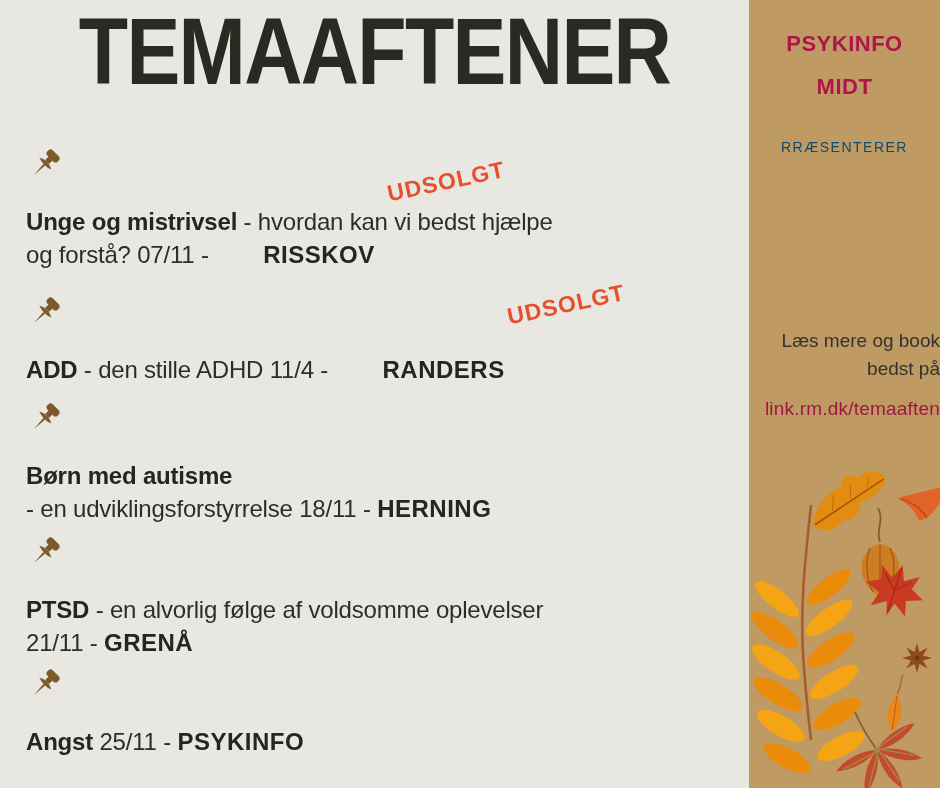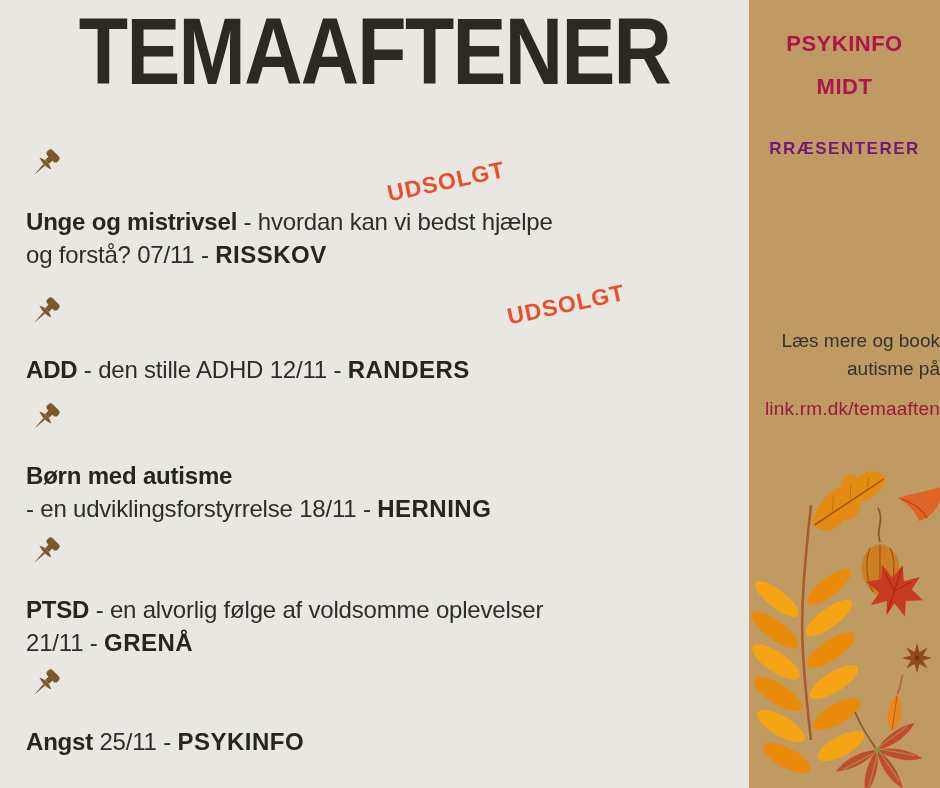--- a/index.html
+++ b/index.html
@@ -17,39 +17,39 @@
     letter-spacing:-2px; color:#2a2a22;
     transform:scaleX(0.85); transform-origin:50% 0;
     white-space:nowrap;
   }
 
   .event { position:absolute; left:26px; right:0; display:flex; align-items:flex-start; gap:22px;flex-direction:column; }
   .pin { flex:0 0 38px; width:38px; height:38px; margin-top:-3px; }
   .etext { font-size:24px; line-height:33px; color:#2e2d28; letter-spacing:-0.2px; }
   .etext b { font-weight:bold; color:#26251f; }
   .loc { font-weight:bold; letter-spacing:0.5px; }
-  .loc-dark { color:#7e4f35; }
+  .loc-dark { color:#7e4f35;margin-left:48px; }
   .loc-rust { color:#a5613b; }
 
   .soldout {
     position:absolute; font-weight:bold; font-size:23px; letter-spacing:1px;
     color:#e8502d; transform:rotate(-12deg); transform-origin:left top;
     white-space:nowrap;
   }
 
   
   .right { position:relative; width:200px; height:788px; background:#bf9a63; text-align:center; }
   .brand {
     position:absolute; top:22px; left:0; right:0;
     font-size:22px; line-height:43px; font-weight:bold; letter-spacing:0.5px;
     color:#ae164a;
   }
   .presents {
     position:absolute; top:139px; left:0; right:0;
-    font-size:17px; font-weight:bold; letter-spacing:1.5px; color:#701a75;
+    font-size:14px; font-weight:normal; letter-spacing:1.5px; color:#0c4a6e;
   }
   .month {
     position:absolute; top:186px; left:0; right:0;
     font-size:29px; line-height:40px; font-weight:bold; letter-spacing:1px;
     color:#ae164a;
   }
   .cta {
     position:absolute; top:327px; left:0; right:0;
     font-size:19px; line-height:28px; color:#33332d;text-align:right;
   }
@@ -81,21 +81,21 @@
 
     <div class="event" style="top:296px">
       <svg class="pin" viewBox="0 0 24 24">
         <g transform="rotate(45 12 12)" fill="#7a5a2c">
           <rect x="7.4" y="2.4" width="9.2" height="4.8" rx="2.1"></rect>
           <rect x="10.3" y="6.4" width="3.4" height="3.8"></rect>
           <path d="M6.6 11.6 Q12 8.7 17.4 11.6 Q12 13.9 6.6 11.6 Z"></path>
           <path d="M11.3 12.8 L12 21.6 L12.7 12.8 Z"></path>
         </g>
       </svg>
-      <p class="etext"><b>ADD</b><span> - den stille ADHD 12/11 - </span><b class="loc loc-dark">RANDERS</b></p>
+      <p class="etext"><b>ADD</b><span> - den stille ADHD 11/4 - </span><b class="loc loc-dark">RANDERS</b></p>
       <span class="soldout" style="left:479px; top:8px">UDSOLGT</span>
     </div>
 
     <div class="event" style="top:402px">
       <svg class="pin" viewBox="0 0 24 24">
         <g transform="rotate(45 12 12)" fill="#7a5a2c">
           <rect x="7.4" y="2.4" width="9.2" height="4.8" rx="2.1"></rect>
           <rect x="10.3" y="6.4" width="3.4" height="3.8"></rect>
           <path d="M6.6 11.6 Q12 8.7 17.4 11.6 Q12 13.9 6.6 11.6 Z"></path>
           <path d="M11.3 12.8 L12 21.6 L12.7 12.8 Z"></path>
@@ -135,21 +135,21 @@
     <div class="brand">
       <div>PSYKINFO</div>
       <div>MIDT</div>
     </div>
 
     <div class="presents">RRÆSENTERER</div>
 
 
     <div class="cta">
       <div>Læs mere og book</div>
-      <div>autisme på</div>
+      <div>bedst på</div>
       <a class="cta-link" href="#">link.rm.dk/temaaften</a>
     </div>
 
     <svg class="leaves" viewBox="0 0 200 330">
 
       <g transform="translate(97,40) rotate(-28)">
         <path d="M-42,8 C-32,-6 -14,-15 1,-12 C5,-22 17,-22 20,-12 C34,-17 45,-8 44,3 C34,11 21,13 11,10 C7,20 -5,24 -13,18 C-25,26 -38,20 -42,8 Z" fill="#e28d12"></path>
         <path d="M-40,9 L42,1" stroke="#a85010" stroke-width="1.6" fill="none"></path>
         <path d="M-18,5 L-10,-8 M4,2 L10,-9 M24,0 L30,-8" stroke="#c26d0e" stroke-width="1" fill="none"></path>
       </g>

